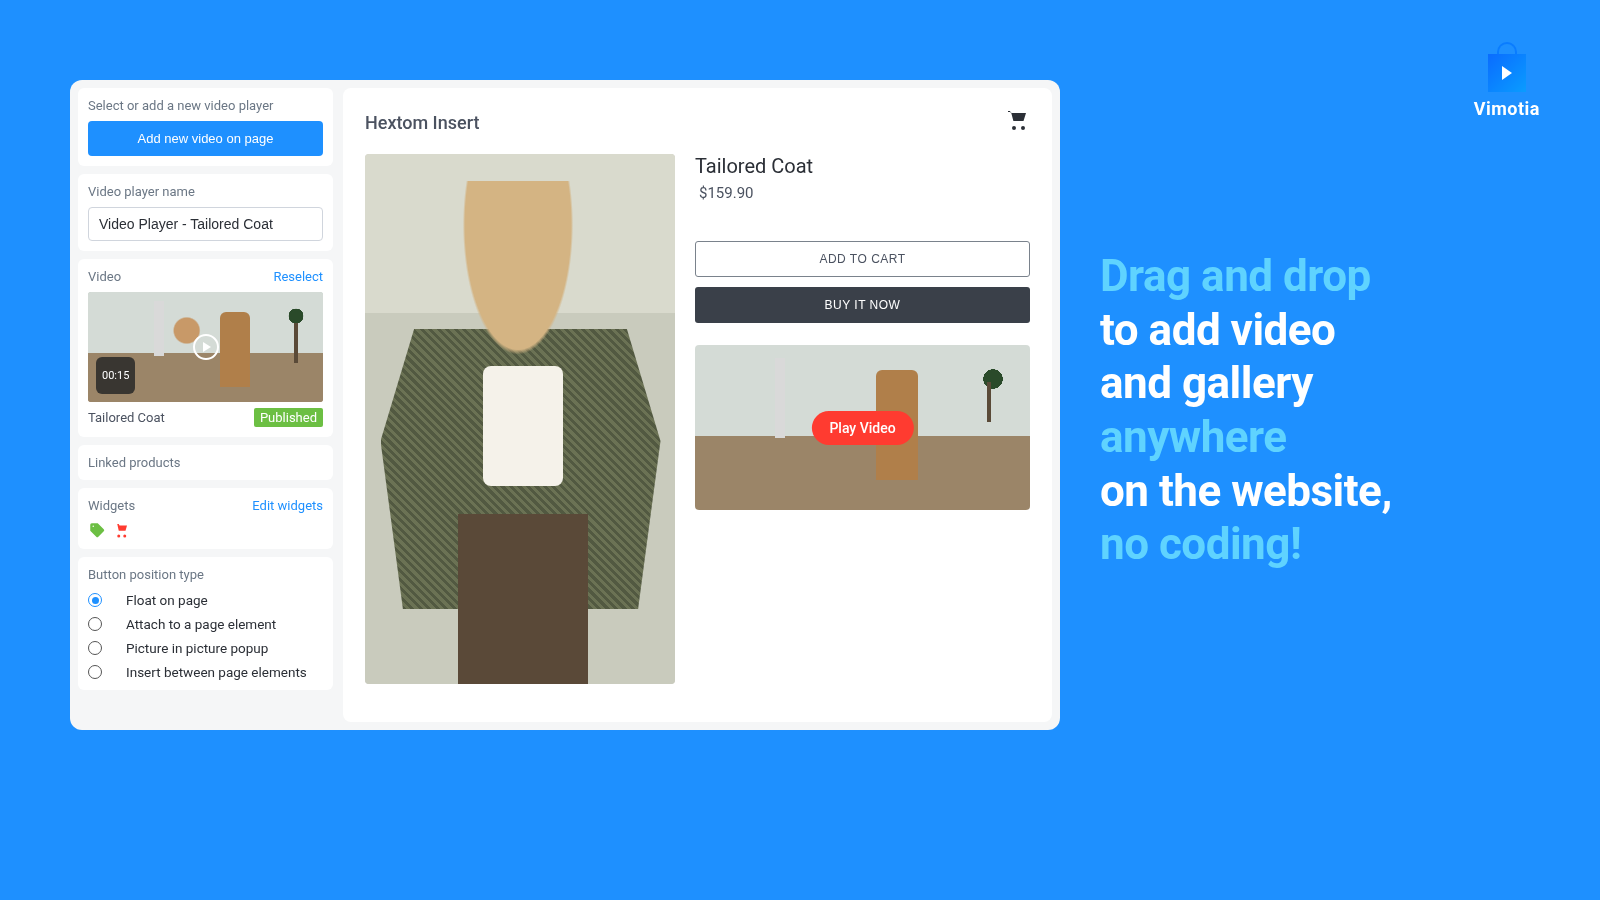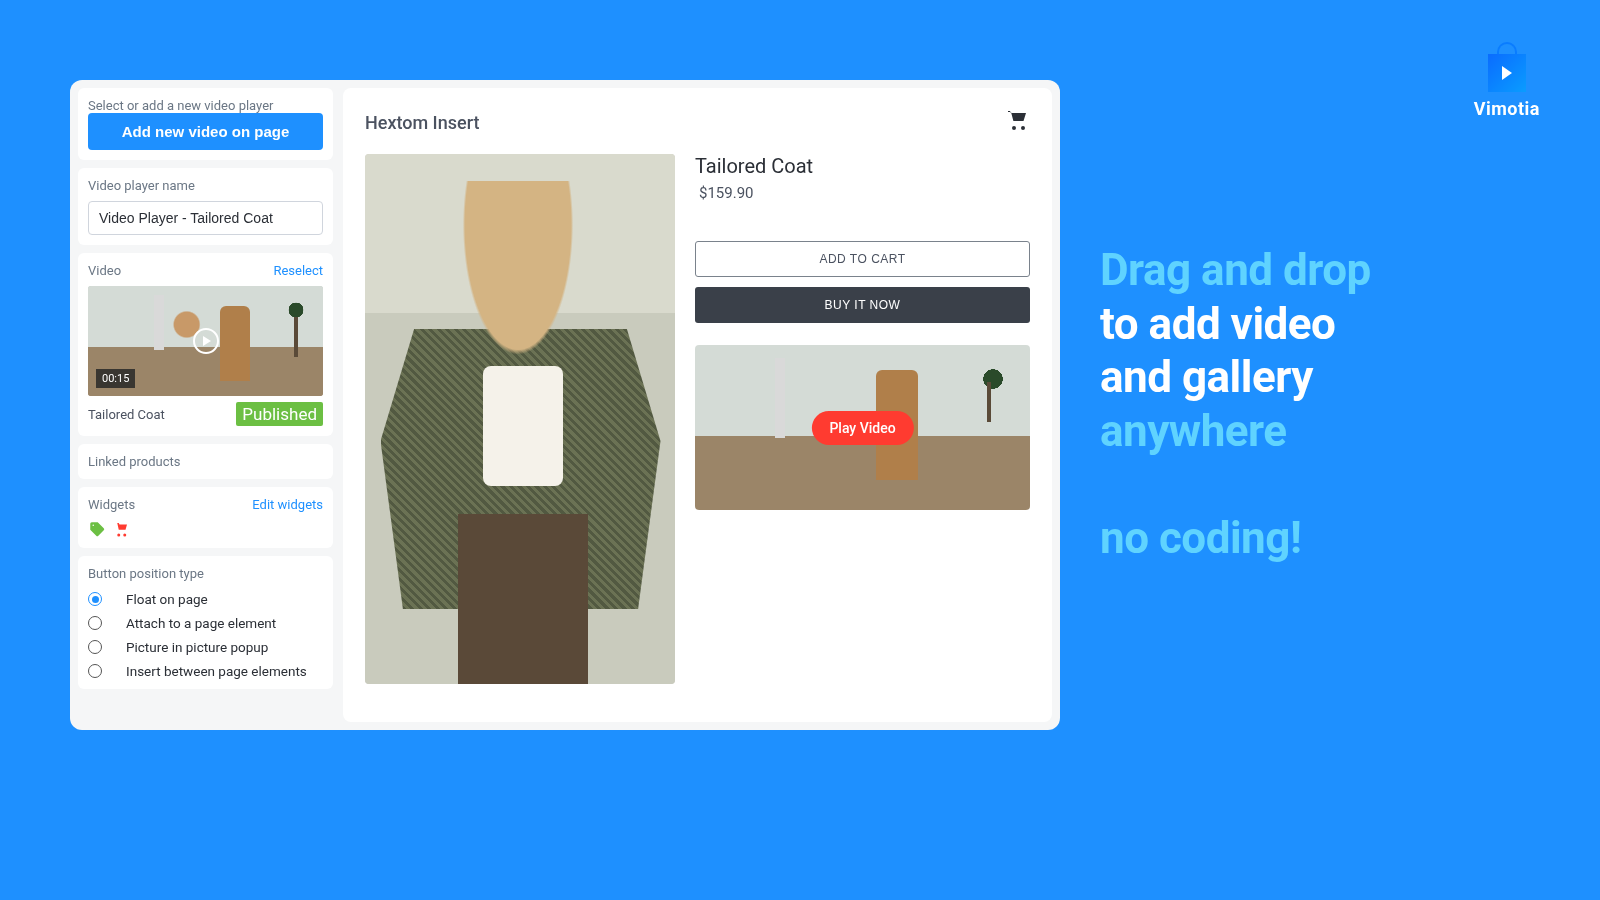--- a/index.html
+++ b/index.html
@@ -38,23 +38,23 @@
 }
 .card-label { color: #6b7785; font-size: 13px; }
 .btn-primary {
   display: block;
   width: 100%;
   background: #1e90ff;
   color: #fff;
   border: none;
   border-radius: 4px;
   padding: 10px 0;
-  font-size: 15px;
+  font-size: 13px;
+  margin-top: 8px;
   cursor: pointer;
-  font-weight: bold;
 }
 .text-input {
   width: 100%;
   border: 1px solid #d0d5dd;
   border-radius: 4px;
   padding: 8px 10px;
   font-size: 14px;
   color: #2b2f36;
   margin-top: 8px;
 }
@@ -81,24 +81,24 @@
 .thumb-palm::after{content:"";position:absolute;left:11px;top:20px;width:4px;height:40px;background:#5a4a38;}
 .play-circle {
   position: absolute; left: 50%; top: 50%; transform: translate(-50%,-50%);
   width: 26px; height: 26px; border: 2px solid #fff; border-radius: 50%;
   display:flex; align-items:center; justify-content:center;
 }
 .play-circle::after { content: ""; border-left: 8px solid #fff; border-top:5px solid transparent; border-bottom:5px solid transparent; margin-left:2px;}
 .time-badge {
   position: absolute; left: 8px; bottom: 8px;
   background: rgba(40,40,40,.85); color:#fff; font-size:11px;
-  padding: 3px 6px; border-radius:0;
+  padding: 12px 6px; border-radius:6px;
 }
 .badge-published {
-  background: #6cbf43; color:#fff; font-size:17px; padding:2px 6px; border-radius:2px;
+  background: #6cbf43; color:#fff; font-size:13px; padding:2px 6px; border-radius:2px;
 }
 .product-chip {
   width: 30px; height:30px; border-radius:4px;
   background: linear-gradient(135deg,#6b7a5a,#b5a98c);
   display:inline-block;
 }
 .widget-icons { display:flex; gap:6px; margin-top:8px; }
 .icon { width:18px; height:18px; display:inline-block; }
 .radio-group { margin-top:6px; }
 .radio-item { display:flex; align-items:center; gap:24px; padding:4px 0; font-size:13.5px; color:#2b2f36;}
@@ -163,21 +163,21 @@
 .logo-block { position:absolute; right:60px; top:40px; text-align:center; color:#fff;}
 .bag-icon { width:46px; height:52px; margin:0 auto 6px; position:relative;}
 .bag-body { position:absolute; top:14px; left:4px; width:38px; height:38px;
   background: linear-gradient(135deg,#0a6cff,#0a9cff); }
 .bag-handle { position:absolute; top:2px; left:13px; width:20px; height:18px;
   border:2px solid #0a7cff; border-bottom:none; border-radius:10px 10px 0 0;}
 .bag-play { position:absolute; top:26px; left:18px; width:0; height:0;
   border-left:10px solid #fff; border-top:7px solid transparent; border-bottom:7px solid transparent;}
 .logo-text { font-size:18px; font-weight:700; letter-spacing:.5px;}
 .hero-text {
-  position:absolute; left:1100px; top:244px; width:420px;
+  position:absolute; left:1100px; top:250px; width:420px;
   font-size:44px; line-height:1.22; font-weight:700; color:#fff;
   letter-spacing:-0.5px;
 }
 .hero-text .accent { color:#5fd3ff; }
 </style>
 </head>
 <body>
 
 <div class="app-window">
 
@@ -300,15 +300,15 @@
     <div class="bag-play"></div>
   </div>
   <div class="logo-text">Vimotia</div>
 </div>
 
 <div class="hero-text">
   <span class="accent">Drag and drop</span><br>
   <span>to add video</span><br>
   <span>and gallery</span><br>
   <span class="accent">anywhere</span><br>
-  <br>
+  <span>on the website,</span><br>
   <span class="accent">no coding!</span>
 </div>
 
 </body></html>

